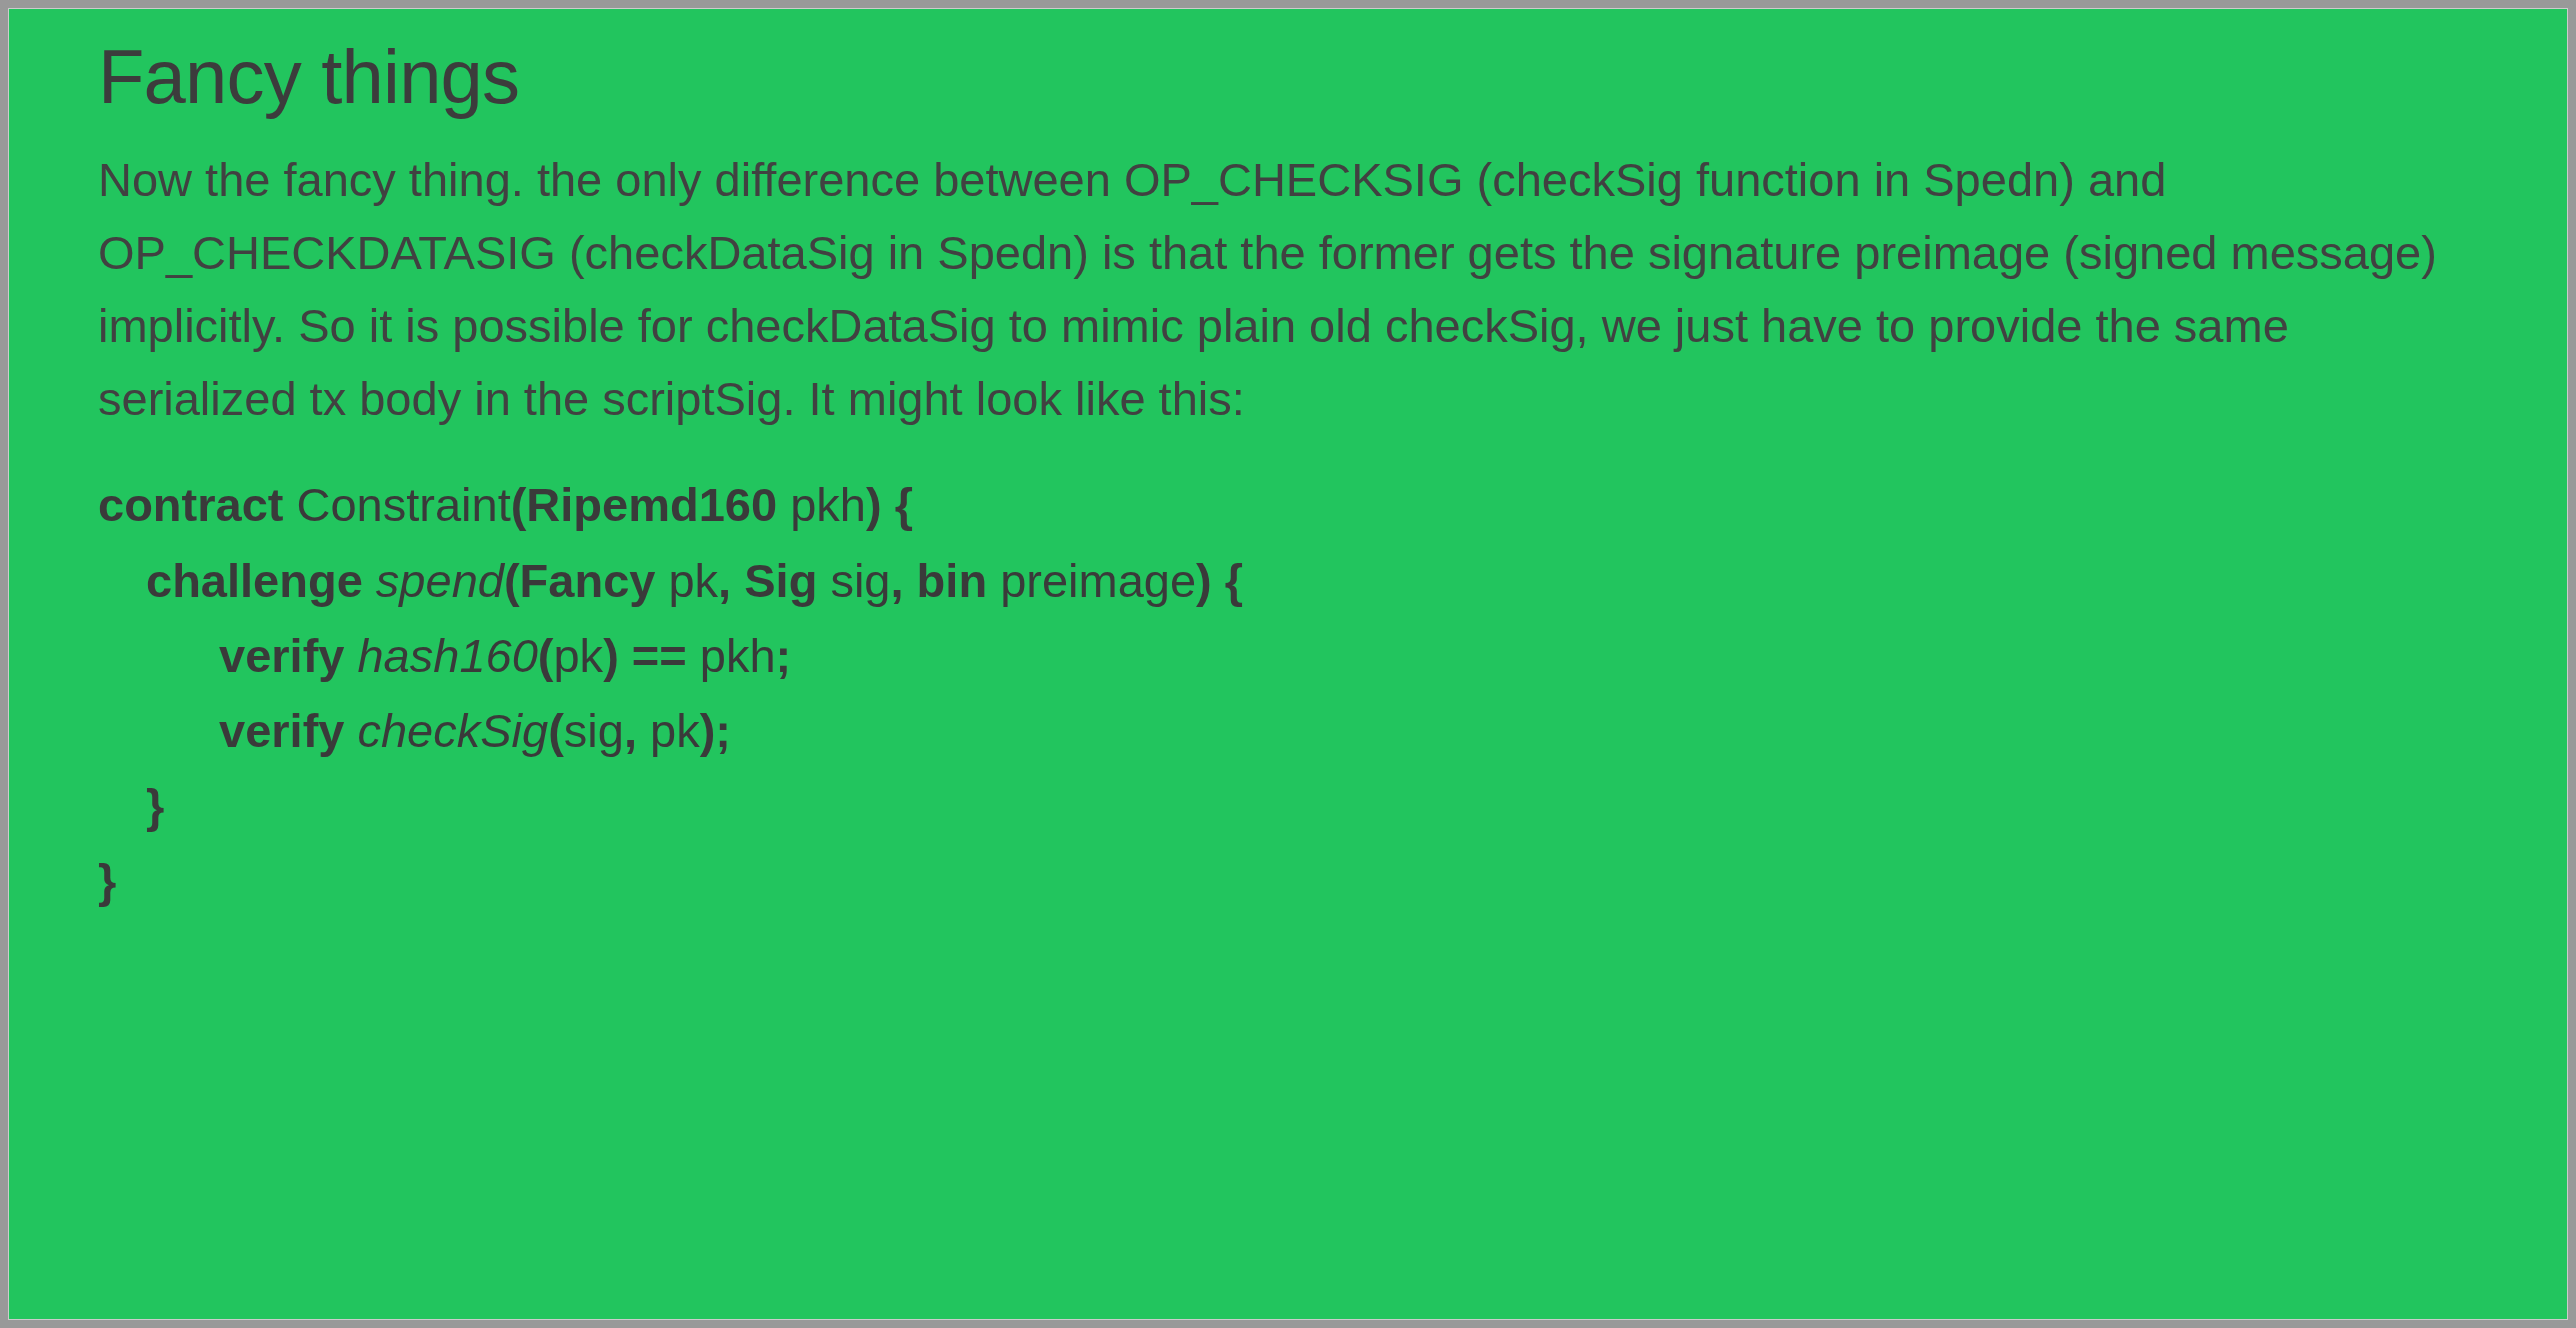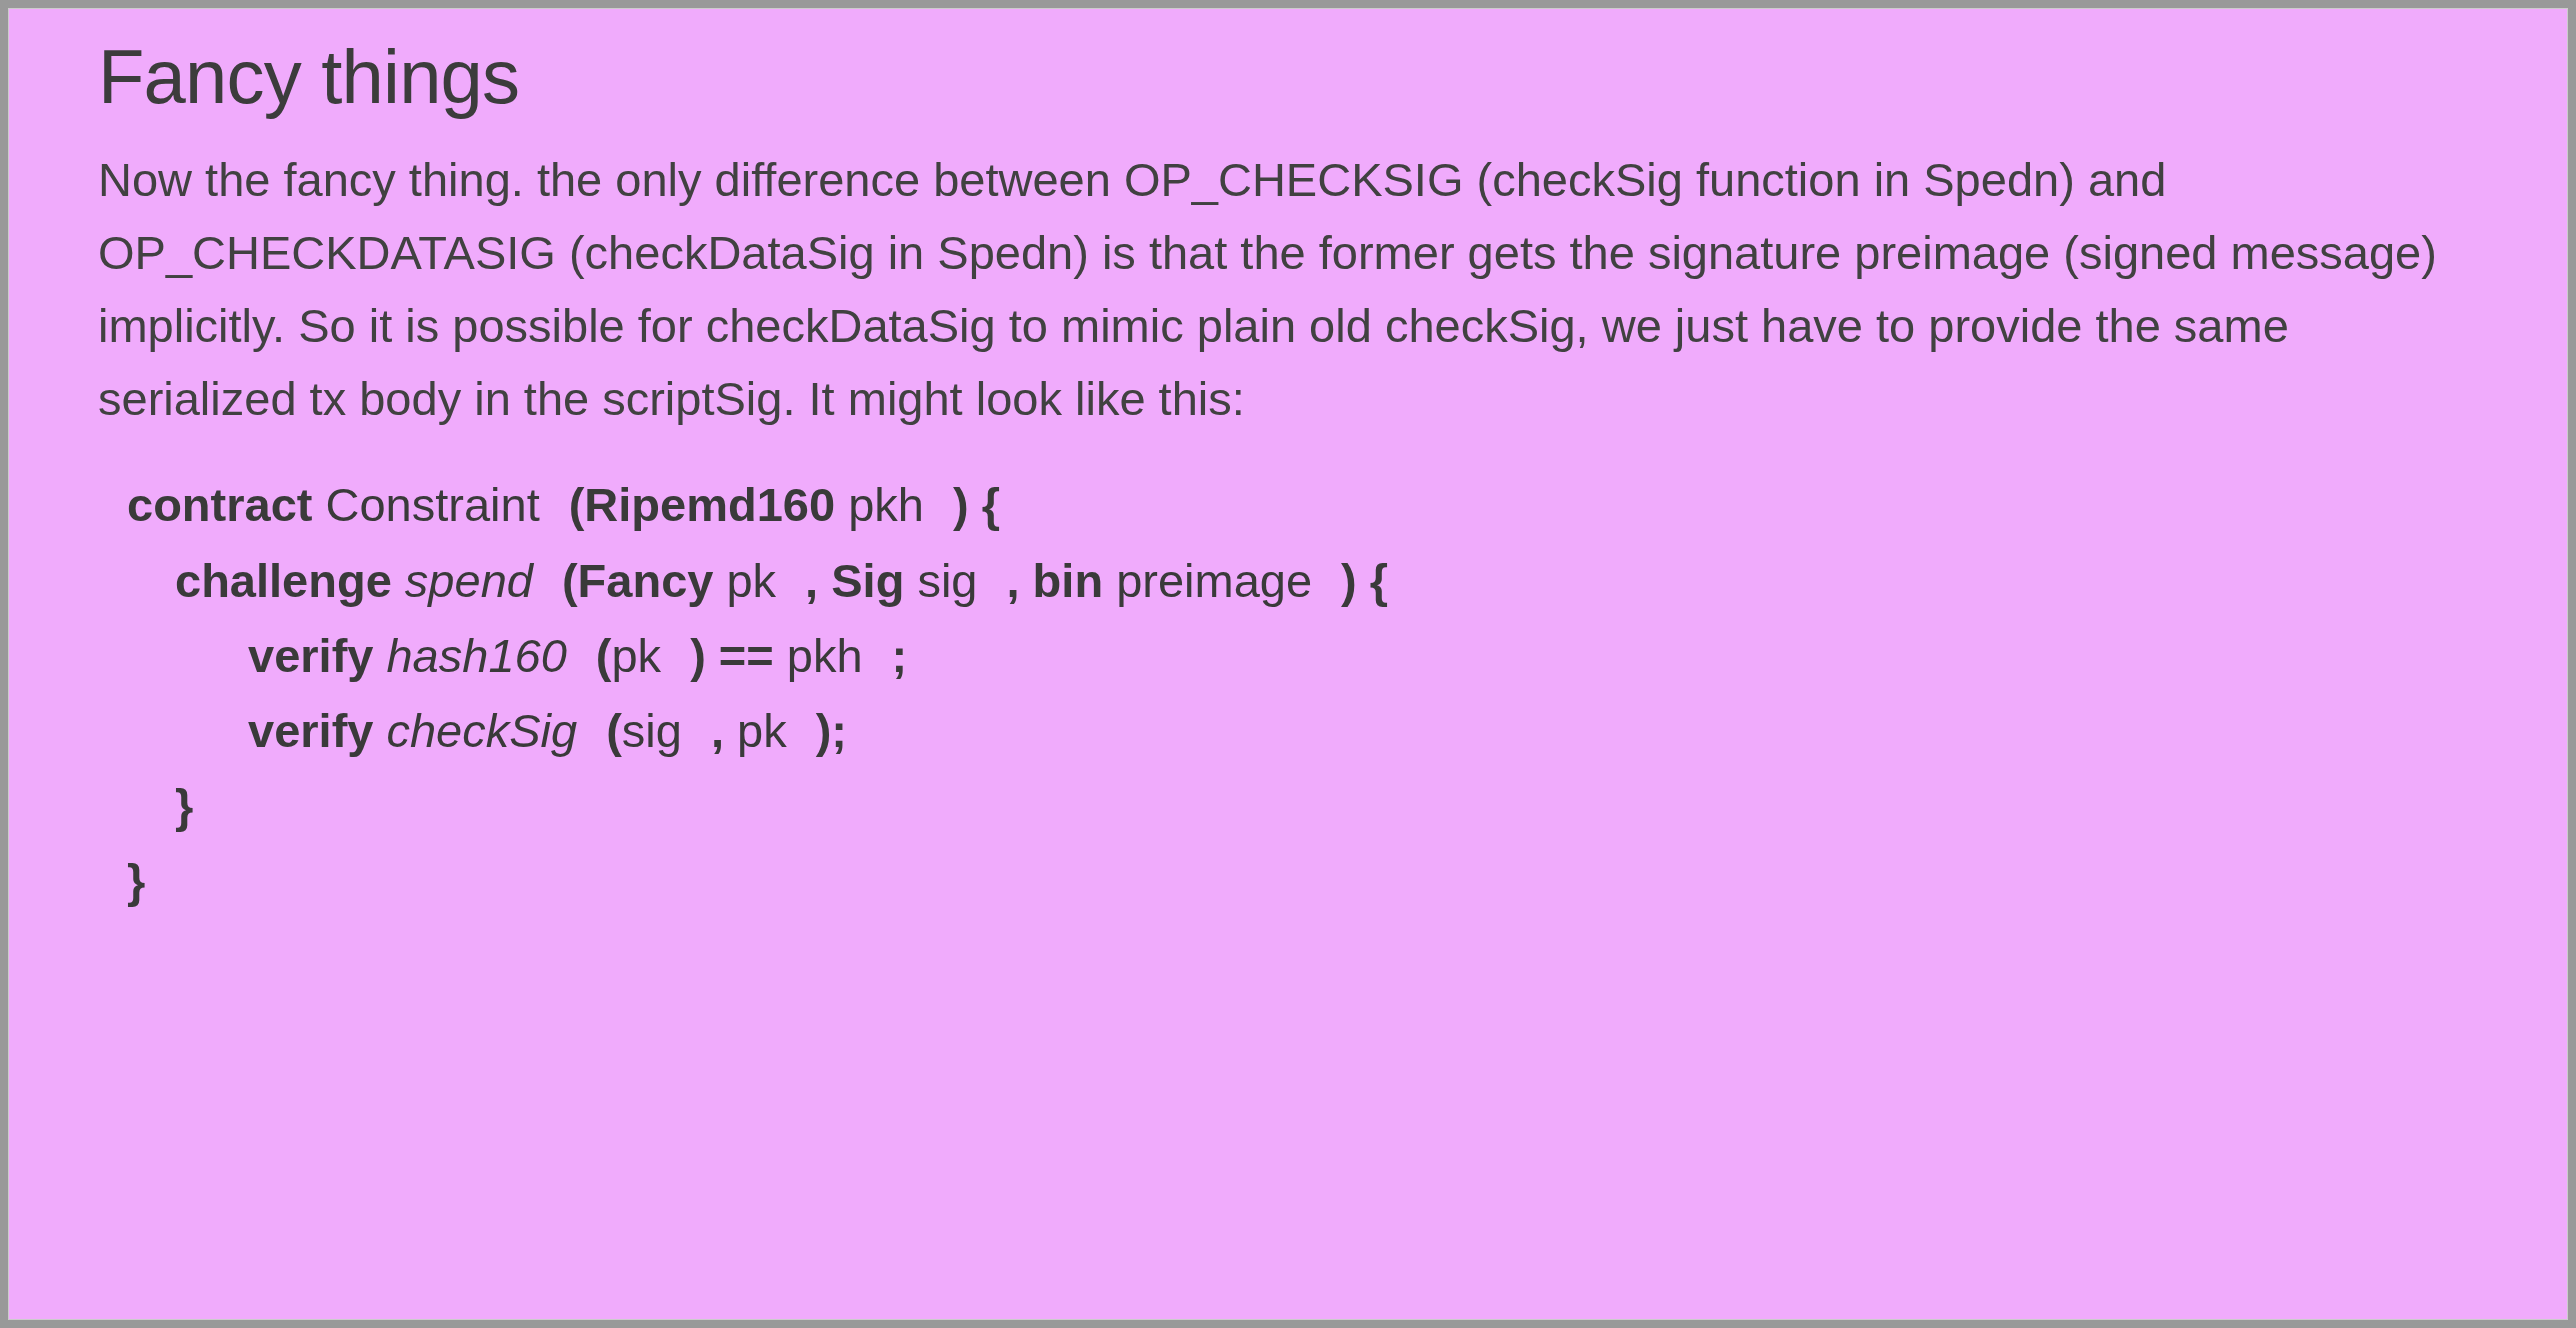--- a/index.html
+++ b/index.html
@@ -8,21 +8,21 @@
       box-sizing: border-box;
     }
     body {
       font-family: -apple-system, BlinkMacSystemFont, "Helvetica Neue", Helvetica, Arial, sans-serif;
       background: #999;
       padding: 8px;
       width: 2576px;
       height: 1328px;
     }
     .container {
-      background: #f0abfc;
+      background: #22c55e;
       border: 1.6px solid #ccc;
       padding: 24px 89px 48px 89px;
       height: 100%;
     }
     h2 {
       font-size: 76px;
       font-weight: 400;
       color: #3c3c3c;
       margin-bottom: 24px;
       letter-spacing: -0.8px;
@@ -39,21 +39,20 @@
       line-height: 1.6;
       color: #3a3a3a;
       margin-bottom: 39px;
       font-family: -apple-system, BlinkMacSystemFont, "Helvetica Neue", Helvetica, Arial, sans-serif;
     }
     .code-line {
       white-space: pre;
     }
     .bold {
       font-weight: 700;
-      margin-left: 29px;
     }
     .italic {
       font-style: italic;
     }
     .indent1 {
       padding-left: 48px;
     }
     .indent2 {
       padding-left: 121px;
     }

